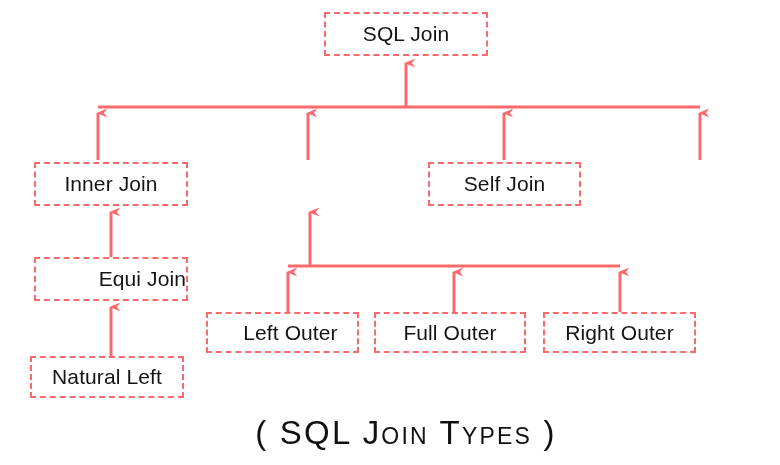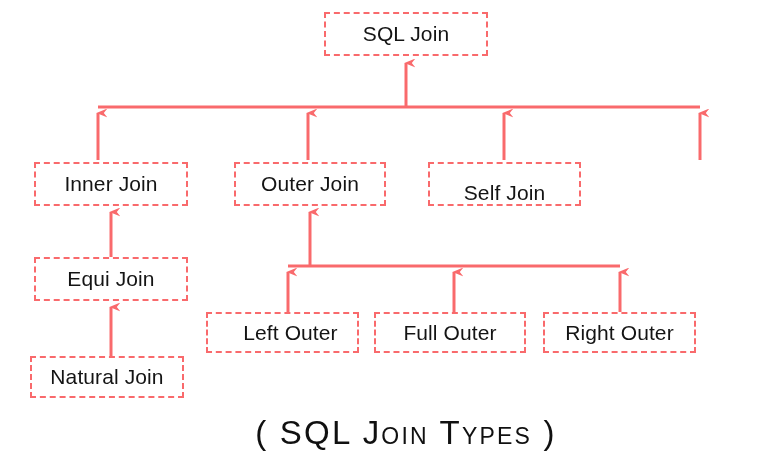--- a/index.html
+++ b/index.html
@@ -125,44 +125,41 @@
   </svg>
 
   <div class="node-box" style="left:308px; top:12px; width:164px; height:44px;">
     <span class="node-label">SQL Join</span>
   </div>
 
   <div class="node-box" style="left:18px; top:162px; width:154px; height:44px;">
     <span class="node-label">Inner Join</span>
   </div>
 
-  <div class="node-box" style="left:218px; top:162px; width:152px; height:44px;">
-    <span class="node-label">Outer Join</span>
-  </div>
 
-  <div class="node-box" style="left:412px; top:162px; width:153px; height:44px;align-items:flex-end;">
+  <div class="node-box" style="left:412px; top:162px; width:153px; height:44px;">
     <span class="node-label">Self Join</span>
   </div>
 
 
-  <div class="node-box" style="left:18px; top:257px; width:154px; height:44px;">
+  <div class="node-box" style="left:18px; top:257px; width:154px; height:44px;justify-content:flex-end;">
     <span class="node-label">Equi Join</span>
   </div>
 
   <div class="node-box" style="left:190px; top:312px; width:153px; height:41px;padding-left:16px;">
     <span class="node-label">Left Outer</span>
   </div>
 
   <div class="node-box" style="left:358px; top:312px; width:152px; height:41px;">
     <span class="node-label">Full Outer</span>
   </div>
 
   <div class="node-box" style="left:527px; top:312px; width:153px; height:41px;align-items:center;">
     <span class="node-label">Right Outer</span>
   </div>
 
   <div class="node-box" style="left:14px; top:356px; width:154px; height:42px;">
-    <span class="node-label">Natural Join</span>
+    <span class="node-label">Natural Left</span>
   </div>
 
   <div id="caption">( SQL Join Types )</div>
 
 </div>
 
 </body></html>

